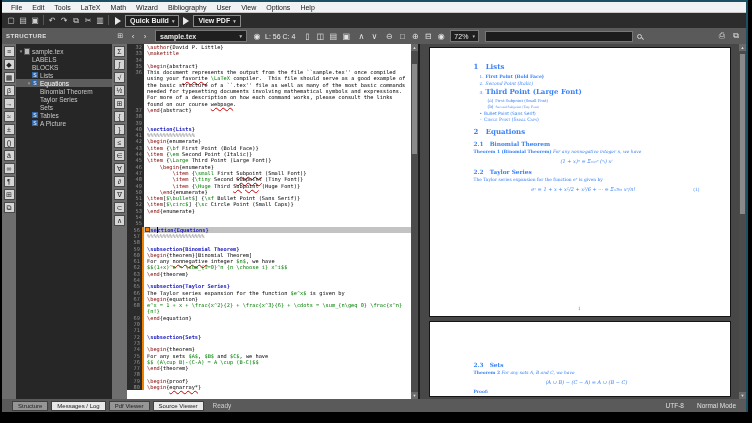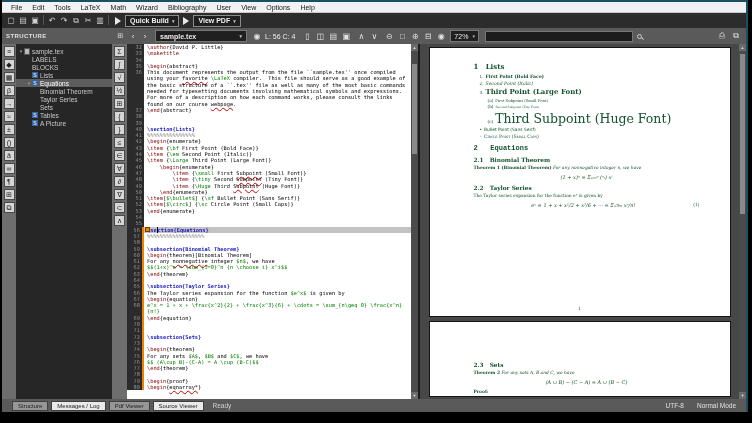--- a/index.html
+++ b/index.html
@@ -90,21 +90,21 @@
   .vscroll .thumb { position:absolute; left:1px; width:5px; background:#8a8a8a; }
   #editor-scroll .thumb { top:20px; height:90px; }
 
   #splitter { width:2px; background:#1d1d1d; }
 
   
   #pdf-panel { flex:1; background:#474747; display:flex; }
   #pdf-pages { flex:1; padding-top:3px; display:flex; flex-direction:column; align-items:center;
                overflow:hidden; font-family:"DejaVu Serif", serif; }
   .pdf-page { width:302px; background:#fff; border:1px solid #151515; position:relative;
-              color:#14532d; }
+              color:#3b82f6; }
   #pdf-page1 { height:270px; padding:14px 30px 0 44px; }
   #pdf-page2 { height:76px; margin-top:4px; padding:40px 30px 0 44px; overflow:hidden; }
   .pdf-h1 { font-size:7px; font-weight:bold; white-space:pre; margin-bottom:3px; }
   .pdf-h2 { font-size:5.8px; font-weight:bold; white-space:pre; margin:5px 0 2px; }
   .pdf-item { display:flex; align-items:baseline; margin-bottom:1.5px; }
   .pdf-item .mk { font-size:4.2px; margin-right:2px; flex:0 0 auto; }
   .pdf-item.d0 { margin-left:6px; } .pdf-item.d1 { margin-left:14px; }
   .st-bold { font-size:4.6px; font-weight:bold; }
   .st-italic { font-size:4.6px; font-style:italic; }
   .st-large { font-size:7px;font-weight:bold; }
@@ -528,34 +528,30 @@
                 <span class="st-large">Third Point (Large Font)</span>
               </div>
               <div class="pdf-item d1">
                 <span class="mk">(a)</span>
                 <span class="st-small">First Subpoint (Small Font)</span>
               </div>
               <div class="pdf-item d1">
                 <span class="mk">(b)</span>
                 <span class="st-tiny">Second Subpoint (Tiny Font)</span>
               </div>
-              <div class="pdf-item d1">
-                <span class="mk">(c)</span>
-                <span class="st-huge">Third Subpoint (Huge Font)</span>
-              </div>
               <div class="pdf-item d0">
                 <span class="mk">•</span>
                 <span class="st-sans">Bullet Point (Sans Serif)</span>
               </div>
               <div class="pdf-item d0">
                 <span class="mk">◦</span>
                 <span class="st-smallcaps">Circle Point (Small Caps)</span>
               </div>
             </div>
-          <div class="pdf-h1" style="margin-top:5px;font-family:Liberation Mono, monospace;">2   Equations</div>
+          <div class="pdf-h1" style="margin-top:5px;">2   Equations</div>
           <div class="pdf-h2">2.1   Binomial Theorem</div>
           <div class="thm-line"><b>Theorem 1 (Binomial Theorem)</b> <i>For any nonnegative integer n, we have</i></div>
           <div class="pdf-eq">(1 + x)ⁿ = Σᵢ₌₀ⁿ (ⁿᵢ) xⁱ</div>
           <div class="pdf-h2">2.2   Taylor Series</div>
           <div class="thm-line">The Taylor series expansion for the function eˣ is given by</div>
           <div class="eq-row">
             <span class="eq">eˣ = 1 + x + x²/2 + x³/6 + ··· = Σₙ≥₀ xⁿ/n!</span>
             <span class="eqnum">(1)</span>
           </div>
           <div class="pageno">1</div>

